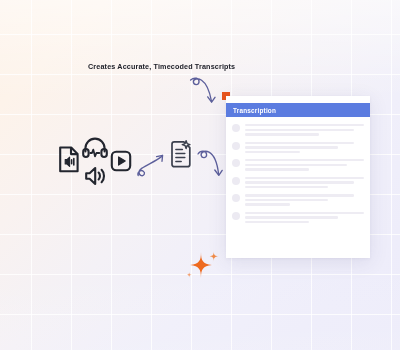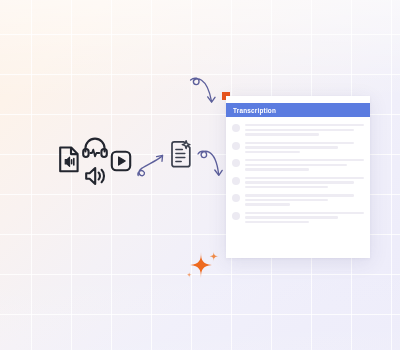--- a/index.html
+++ b/index.html
@@ -170,20 +170,21 @@
   .ln.w38  { width: 38%; }
 </style>
 </head>
 <body>
 
 <div id="scene">
 
   <div class="grid"></div>
   <div class="grid-soft"></div>
 
+  <div class="headline">Creates Accurate, Timecoded Transcripts</div>
 
   <div class="ic" id="icon-audio-file">
     <svg width="22" height="27" viewBox="0 0 22 27">
       <path d="M2.2 1.5 H13.2 L19.6 7.9 V25.2 H2.2 Z" fill="none" stroke="#23262f" stroke-width="2.1" stroke-linejoin="round"></path>
       <path d="M13.0 1.8 V8.1 H19.3" fill="none" stroke="#23262f" stroke-width="2.1" stroke-linejoin="round"></path>
       <path d="M7.2 13.6 H9.0 L11.6 11.2 V20.4 L9.0 18.0 H7.2 Z" fill="#23262f" stroke="#23262f" stroke-width="1.1" stroke-linejoin="round"></path>
       <path d="M13.6 13.9 v3.8" stroke="#23262f" stroke-width="1.6" stroke-linecap="round"></path>
       <path d="M15.8 12.6 v6.4" stroke="#23262f" stroke-width="1.6" stroke-linecap="round"></path>
     </svg>
   </div>

